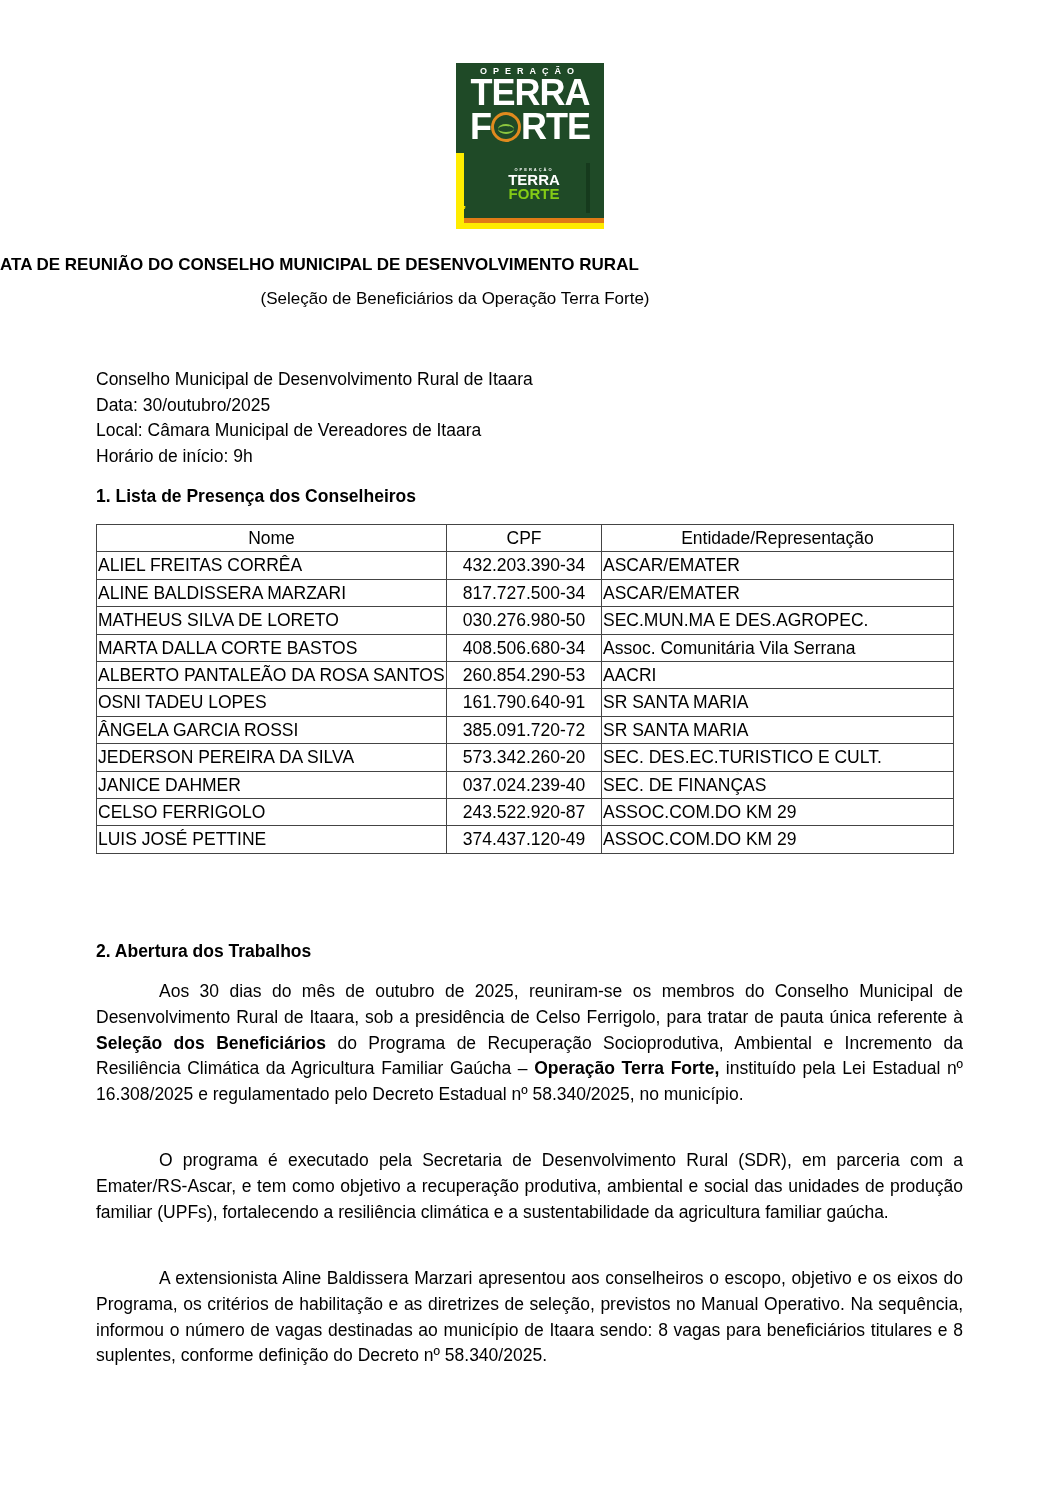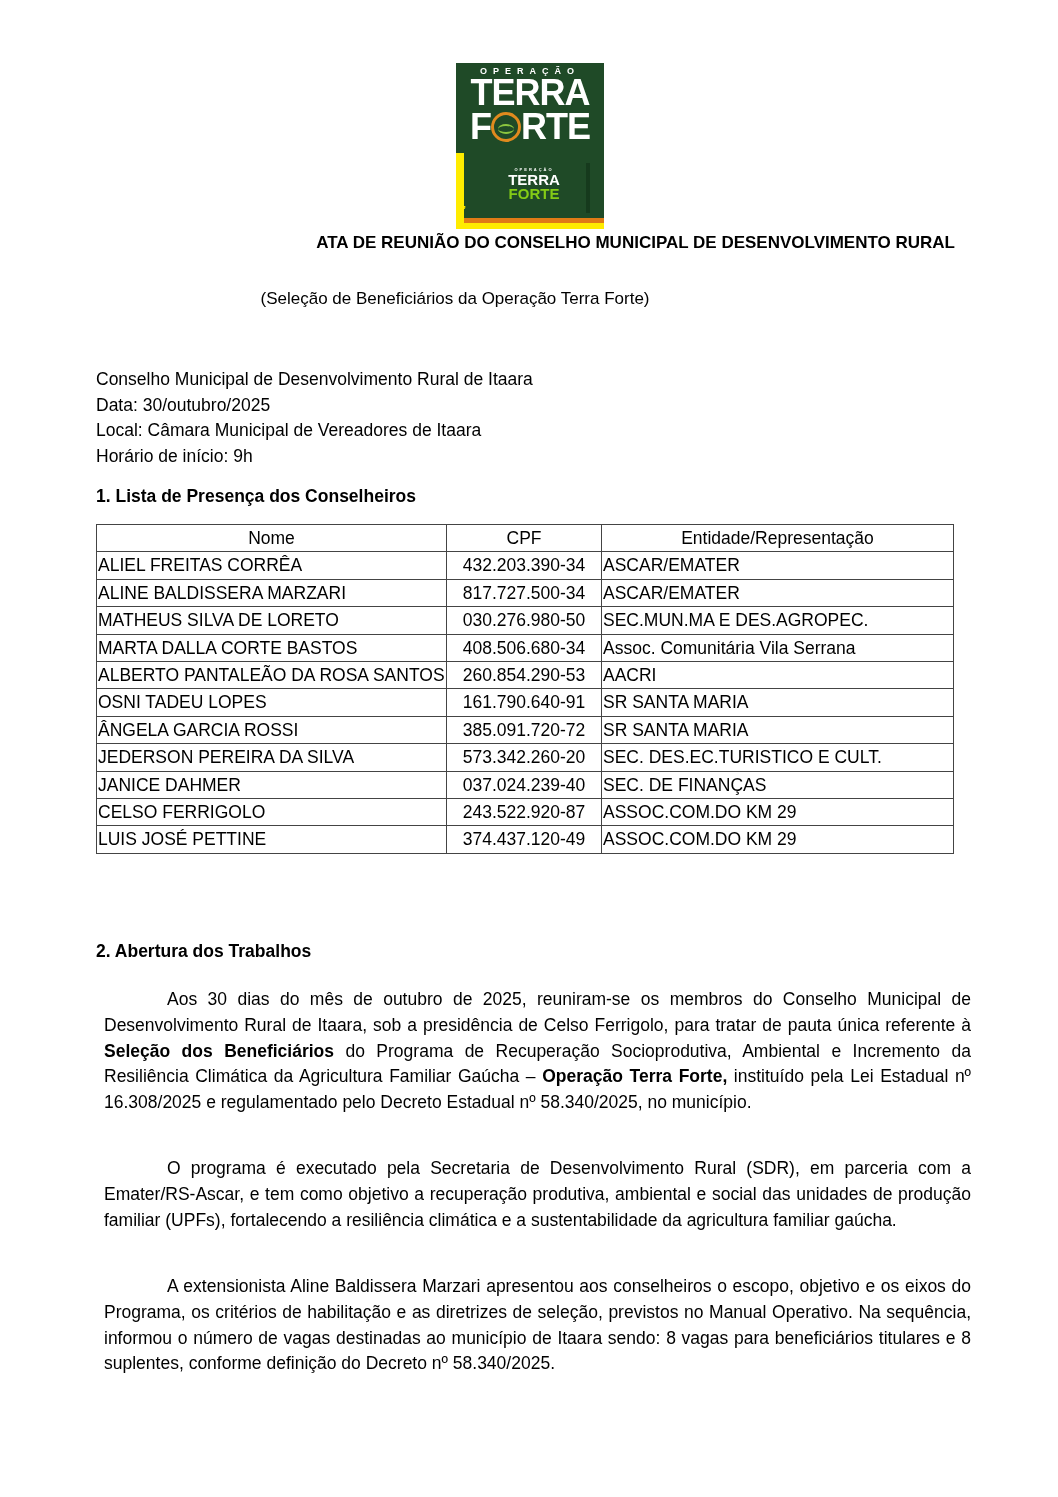--- a/index.html
+++ b/index.html
@@ -27,42 +27,42 @@
     .logo-mini-op { position: absolute; left: 0; top: 14px; width: 140px; text-align: center; color: #fff;
                     font-weight: bold; font-size: 4px; letter-spacing: 2px; }
     .logo-mini-terra { position: absolute; left: 0; top: 19px; width: 140px; text-align: center; color: #fff;
                        font-weight: bold; font-size: 15px; line-height: 15px; }
     .logo-mini-forte { position: absolute; left: 0; top: 33px; width: 140px; text-align: center; color: #84cc16;
                        font-weight: bold; font-size: 15px; line-height: 15px; }
     .logo-quote { position: absolute; left: 0; top: 52px; color: #ffec00; font-weight: bold; font-size: 10px; }
     .logo-plant { position: absolute; right: 14px; top: 10px; width: 4px; height: 50px; background: #163a1d; }
 
     
-    .title { position: absolute; left: 0; top: 233px; width: 955px; text-align: right;
+    .title { position: absolute; left: 0; top: 255px; width: 955px; text-align: left;
              font-weight: bold; font-size: 17px; }
     .subtitle { position: absolute; left: 0; top: 289px; width: 910px; text-align: center;
                 font-size: 17px; }
 
     
     .info { position: absolute; left: 96px; top: 367px; font-size: 17.5px; line-height: 25.6px; }
     .section-heading { position: absolute; left: 96px; font-weight: bold; font-size: 17.5px; }
 
     
     .tbl { position: absolute; left: 96px; top: 524px; width: 858px; border-collapse: collapse;
            font-size: 17.5px; }
     .tbl td, .tbl th { border: 1.4px solid #444; padding: 0 1px; line-height: 26.4px; vertical-align: top;
                        font-weight: normal; }
     .tbl th { text-align: center; }
     .tbl td.cpf { text-align: center; padding: 0 6px; }
     .col-name { width: 347px; }
     .col-cpf { width: 152px; }
 
     
     .para { position: absolute; left: 96px; width: 867px; font-size: 17.5px; line-height: 25.8px;
-            text-align: justify; text-indent: 63px; margin: 8px; }
+            text-align: justify; text-indent: 63px; margin: 0; }
     .para b { font-weight: bold; }
   </style>
 </head>
 <body>
 
 <div class="page">
 
   <div class="logo">
     <div class="logo-top">
       <div class="logo-op">OPERAÇÃO</div>

